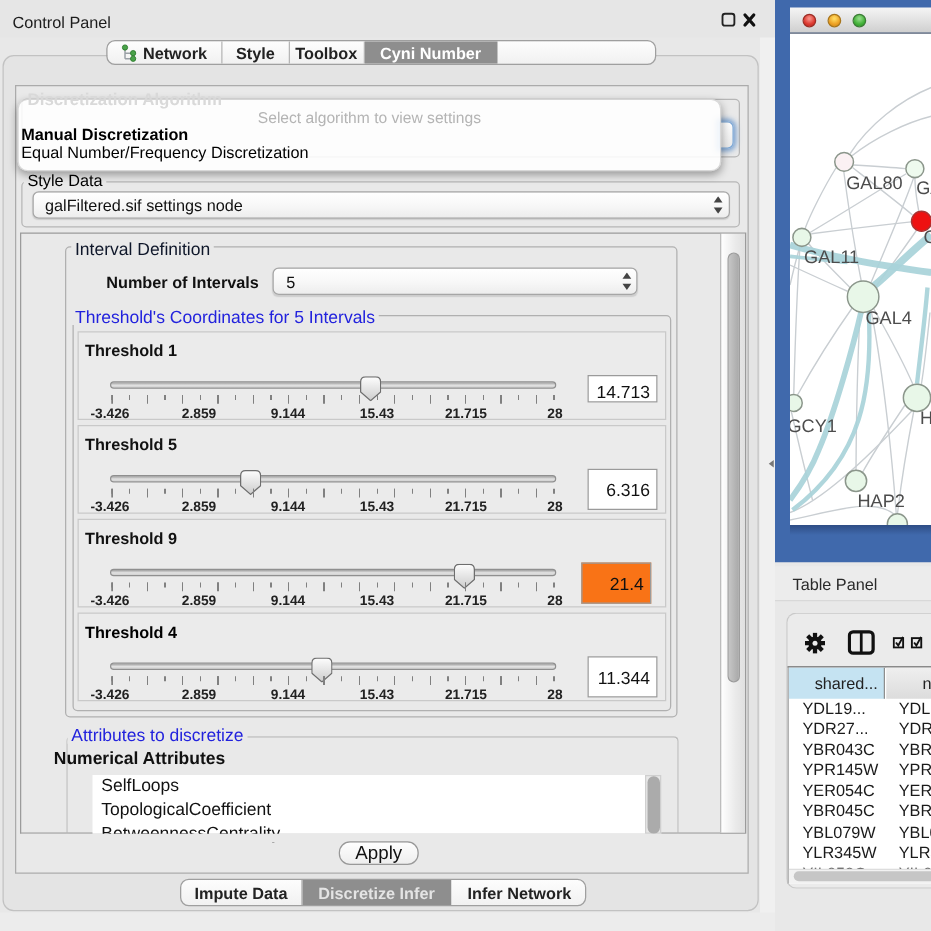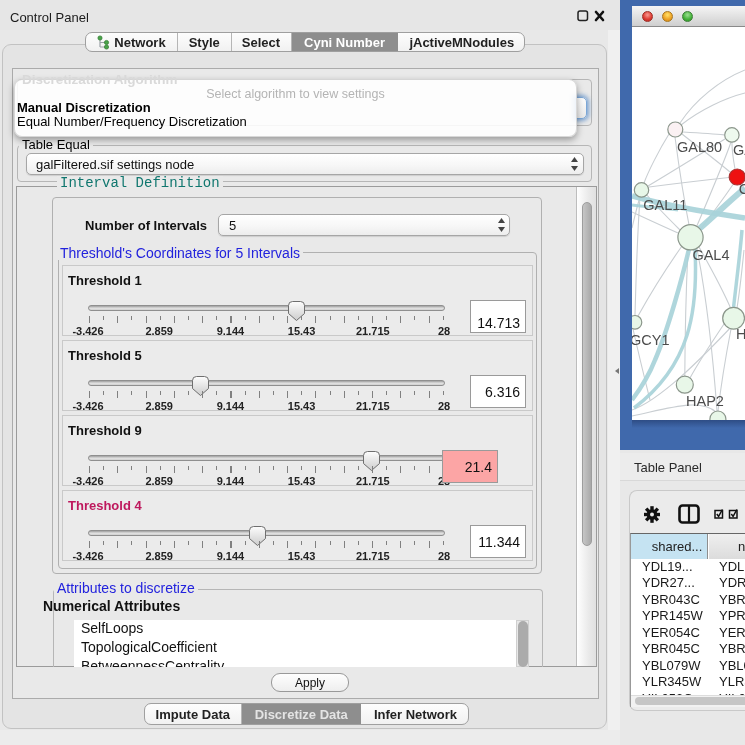--- a/index.html
+++ b/index.html
@@ -30,52 +30,51 @@
 <div class="abs" style="left:85px;top:32px;width:440px;height:20px;border-radius:7px;border:1px solid #9f9f9f;background:linear-gradient(#fdfdfd,#f1f1f1);overflow:hidden;font-weight:bold;">
  <div class="tseg" style="left:0;width:92px;border-right:1px solid #b5b5b5;">
    <svg width="13" height="15" viewBox="0 0 13 15" style="margin-right:4px;">
      <path d="M3,3 L3,12 M3,7.5 L9,7.5 M3,12 L9,12" stroke="#9aa0a6" stroke-width="1.2" fill="none"></path>
      <circle cx="3" cy="3" r="2.1" fill="#4aa34a" stroke="#2c7a2c" stroke-width="0.7"></circle>
      <circle cx="9.5" cy="7.5" r="2.1" fill="#4aa34a" stroke="#2c7a2c" stroke-width="0.7"></circle>
      <circle cx="9.5" cy="12" r="2.1" fill="#4aa34a" stroke="#2c7a2c" stroke-width="0.7"></circle>
    </svg>
    Network</div>
  <div class="tseg" style="left:92px;width:53.5px;border-right:1px solid #b5b5b5;">Style</div>
- <div class="tseg" style="left:145.5px;width:60px;border-right:1px solid #b5b5b5;">Select</div>
+ <div class="tseg" style="left:145.5px;width:60px;border-right:1px solid #b5b5b5;">Toolbox</div>
  <div class="tseg" style="left:205.5px;width:106px;background:#8e8e8e;color:#fff;">Cyni Number</div>
- <div class="tseg" style="left:311.5px;width:128.5px;">jActiveMNodules</div>
 </div>
 
 
 <div class="abs" style="left:12px;top:68px;width:587px;height:631px;background:#e9e9e9;border:1px solid #ababab;"></div>
 
 
 <div class="gbox" style="left:17px;top:79px;width:575px;height:47px;"></div>
 
 <div class="abs" style="left:575px;top:97px;width:12px;height:22px;border-radius:0 5px 5px 0;background:linear-gradient(#fdfdfd,#e9e9e9);border:1px solid #7ba7d7;box-shadow:0 0 4px 2px rgba(90,140,200,0.75);"></div>
 
 
 <div class="gbox" style="left:17px;top:145px;width:575px;height:37px;"></div>
-<div class="gtitle" style="left:19px;top:138px;font-size:13px;line-height:13px;">Table Equal</div>
+<div class="gtitle" style="left:19px;top:138px;font-size:13px;line-height:13px;">Style Data</div>
 <div class="combo" style="left:26px;top:153px;width:558px;height:22px;"></div>
 <div class="ctext" style="left:36px;top:157px;">galFiltered.sif settings node</div>
 <svg class="carr" style="left:570px;top:157px;" width="9" height="14" viewBox="0 0 9 14">
  <path d="M4.5,0 L8,5 L1,5 Z" fill="#444"></path>
     <path d="M4.5,14 L8,9 L1,9 Z" fill="#444"></path>
 </svg>
 
 
 <div class="abs" style="left:16px;top:186px;width:581px;height:481px;background:#e9e9e9;border:1px solid #9b9b9b;"></div>
 
 <div class="abs" style="left:576px;top:187px;width:20px;height:479px;background:linear-gradient(to right,#ffffff,#eaeaea 60%,#e0e0e0);border-left:1px solid #bdbdbd;"></div>
 <div class="abs" style="left:582px;top:202px;width:10px;height:344px;border-radius:5px;background:linear-gradient(to right,#c6c6c6,#a9a9a9);border:1px solid #9d9d9d;"></div>
 
 
 <div class="gbox" style="left:52px;top:197px;width:490px;height:377px;border-color:#b0b0b0;"></div>
-<div class="gtitle" style="left:57px;top:176px;color:#0f766e;font-family:Liberation Mono, monospace;">Interval Definition</div>
+<div class="gtitle" style="left:57px;top:192px;color:#0f172a;">Interval Definition</div>
 
 <div class="abs" style="left:85px;top:218px;font-size:13px;font-weight:bold;color:#111;">Number of Intervals</div>
 <div class="combo" style="left:218px;top:214px;width:292px;height:22px;"></div>
 <div class="ctext" style="left:229px;top:218px;">5</div>
 <svg class="carr" style="left:497px;top:218px;" width="9" height="14" viewBox="0 0 9 14">
  <path d="M4.5,0 L8,5 L1,5 Z" fill="#444"></path>
     <path d="M4.5,14 L8,9 L1,9 Z" fill="#444"></path>
 </svg>
 
 
@@ -90,26 +89,26 @@
 <div class="gtitle" style="left:54px;top:580.5px;color:#2222dd;">Attributes to discretize</div>
 <div class="abs" style="left:43px;top:598px;font-size:14px;font-weight:bold;color:#111;">Numerical Attributes</div>
 <div class="abs" style="left:74px;top:620px;width:442px;height:47px;background:#fff;"></div>
 <div class="abs" style="left:516px;top:620px;width:13px;height:47px;background:#e8e8e8;border:1px solid #cfcfcf;"></div>
 <div class="abs" style="left:518px;top:621px;width:10px;height:46px;border-radius:5px;background:#ababab;"></div>
 <div class="abs" style="left:81px;top:618.5px;font-size:14px;color:#111;line-height:19.4px;">SelfLoops<br>TopologicalCoefficient<br>BetweennessCentrality</div>
 
 <div class="abs" style="left:17px;top:667px;width:559px;height:7px;background:#e9e9e9;"></div>
 
 
-<div class="abs" style="left:271px;top:673px;width:78px;height:19px;border:1px solid #999;border-radius:9px;background:linear-gradient(#fefefe,#eee);display:flex;align-items:center;justify-content:center;font-size:12px;color:#111;">Apply</div>
+<div class="abs" style="left:271px;top:673px;width:64px;height:19px;border:1px solid #999;border-radius:9px;background:linear-gradient(#fefefe,#eee);display:flex;align-items:center;justify-content:center;font-size:15px;color:#111;">Apply</div>
 
 
 <div class="abs" style="left:144px;top:703px;width:325px;height:22px;border-radius:7px;border:1px solid #9f9f9f;background:linear-gradient(#fdfdfd,#f1f1f1);overflow:hidden;font-weight:bold;">
  <div class="tseg" style="left:0;width:96.5px;border-right:1px solid #b5b5b5;">Impute Data</div>
- <div class="tseg" style="left:96.5px;width:119.5px;background:#8e8e8e;color:#e4e4e4;">Discretize Data</div>
+ <div class="tseg" style="left:96.5px;width:119.5px;background:#8e8e8e;color:#e4e4e4;">Discretize Infer</div>
  <div class="tseg" style="left:216px;width:109px;">Infer Network</div>
 </div>
 
 <div class="abs" style="left:608px;top:30px;width:12px;height:715px;background:#f0f0f0;"></div>
 
 <div class="abs" style="left:615px;top:368px;width:0;height:0;border-top:3px solid transparent;border-bottom:3px solid transparent;border-right:4px solid #777;"></div>
 
 
 <div class="abs" style="left:14px;top:79px;width:563px;height:58px;background:rgba(255,255,255,0.88);border-radius:8px;border:1px solid rgba(180,180,180,0.5);box-shadow:0 3px 7px rgba(0,0,0,0.35);"></div>
 <div class="abs" style="left:22px;top:72px;font-size:13.5px;font-weight:bold;color:#d9d9d9;">Discretization Algorithm</div>
@@ -233,21 +232,21 @@
 <svg class="abs" style="left:287.5px;top:301px;" width="17" height="20" viewBox="0 0 17 20">
     <path d="M0.5,4.5 Q0.5,0.5 4.5,0.5 L12.5,0.5 Q16.5,0.5 16.5,4.5 L16.5,12.5 L8.5,19.5 L0.5,12.5 Z" fill="url(#thg)" stroke="#6e6e6e"></path>
   </svg>
 <div class="abs" style="left:89px;top:315.5px;width:357px;height:4.5px;background:repeating-linear-gradient(to right,#808080 0px,#808080 1px,transparent 1px,transparent 14.15px);"></div><div class="abs" style="left:89px;top:315.5px;width:357px;height:7px;background:repeating-linear-gradient(to right,#808080 0px,#808080 1px,transparent 1px,transparent 28.3px);"></div>
 <div class="abs" style="left:88.0px;top:324.5px;transform:translateX(-50%);font-size:11px;font-weight:bold;color:#222;">-3.426</div>
 <div class="abs" style="left:159.2px;top:324.5px;transform:translateX(-50%);font-size:11px;font-weight:bold;color:#222;">2.859</div>
 <div class="abs" style="left:230.4px;top:324.5px;transform:translateX(-50%);font-size:11px;font-weight:bold;color:#222;">9.144</div>
 <div class="abs" style="left:301.6px;top:324.5px;transform:translateX(-50%);font-size:11px;font-weight:bold;color:#222;">15.43</div>
 <div class="abs" style="left:372.8px;top:324.5px;transform:translateX(-50%);font-size:11px;font-weight:bold;color:#222;">21.715</div>
 <div class="abs" style="left:444.0px;top:324.5px;transform:translateX(-50%);font-size:11px;font-weight:bold;color:#222;">28</div>
-<div class="abs" style="left:470px;top:300px;width:56px;height:33px;background:#fff;border:1px solid #9a9a9a;font-size:14px;color:#111;text-align:right;padding:14px 5px 0 0;">14.713</div>
+<div class="abs" style="left:470px;top:300px;width:56px;height:22px;background:#fff;border:1px solid #9a9a9a;font-size:14px;color:#111;text-align:right;padding:4px 5px 0 0;">14.713</div>
 <div class="abs" style="left:62px;top:340px;width:471px;height:71px;background:#ebebeb;border:1px solid #c9c9c9;"></div>
 <div class="abs" style="left:68px;top:347.5px;font-size:13px;font-weight:bold;color:#111;">Threshold 5</div>
 <div class="abs" style="left:88px;top:379.5px;width:357px;height:6px;border-radius:3px;background:linear-gradient(#9e9e9e,#e2e2e2 55%,#d0d0d0);border:1px solid #8f8f8f;"></div>
 <svg class="abs" style="left:191.5px;top:376px;" width="17" height="20" viewBox="0 0 17 20">
     <path d="M0.5,4.5 Q0.5,0.5 4.5,0.5 L12.5,0.5 Q16.5,0.5 16.5,4.5 L16.5,12.5 L8.5,19.5 L0.5,12.5 Z" fill="url(#thg)" stroke="#6e6e6e"></path>
   </svg>
 <div class="abs" style="left:89px;top:390.5px;width:357px;height:4.5px;background:repeating-linear-gradient(to right,#808080 0px,#808080 1px,transparent 1px,transparent 14.15px);"></div><div class="abs" style="left:89px;top:390.5px;width:357px;height:7px;background:repeating-linear-gradient(to right,#808080 0px,#808080 1px,transparent 1px,transparent 28.3px);"></div>
 <div class="abs" style="left:88.0px;top:399.5px;transform:translateX(-50%);font-size:11px;font-weight:bold;color:#222;">-3.426</div>
 <div class="abs" style="left:159.2px;top:399.5px;transform:translateX(-50%);font-size:11px;font-weight:bold;color:#222;">2.859</div>
 <div class="abs" style="left:230.4px;top:399.5px;transform:translateX(-50%);font-size:11px;font-weight:bold;color:#222;">9.144</div>
@@ -261,23 +260,23 @@
 <svg class="abs" style="left:362.5px;top:451px;" width="17" height="20" viewBox="0 0 17 20">
     <path d="M0.5,4.5 Q0.5,0.5 4.5,0.5 L12.5,0.5 Q16.5,0.5 16.5,4.5 L16.5,12.5 L8.5,19.5 L0.5,12.5 Z" fill="url(#thg)" stroke="#6e6e6e"></path>
   </svg>
 <div class="abs" style="left:89px;top:465.5px;width:357px;height:4.5px;background:repeating-linear-gradient(to right,#808080 0px,#808080 1px,transparent 1px,transparent 14.15px);"></div><div class="abs" style="left:89px;top:465.5px;width:357px;height:7px;background:repeating-linear-gradient(to right,#808080 0px,#808080 1px,transparent 1px,transparent 28.3px);"></div>
 <div class="abs" style="left:88.0px;top:474.5px;transform:translateX(-50%);font-size:11px;font-weight:bold;color:#222;">-3.426</div>
 <div class="abs" style="left:159.2px;top:474.5px;transform:translateX(-50%);font-size:11px;font-weight:bold;color:#222;">2.859</div>
 <div class="abs" style="left:230.4px;top:474.5px;transform:translateX(-50%);font-size:11px;font-weight:bold;color:#222;">9.144</div>
 <div class="abs" style="left:301.6px;top:474.5px;transform:translateX(-50%);font-size:11px;font-weight:bold;color:#222;">15.43</div>
 <div class="abs" style="left:372.8px;top:474.5px;transform:translateX(-50%);font-size:11px;font-weight:bold;color:#222;">21.715</div>
 <div class="abs" style="left:444.0px;top:474.5px;transform:translateX(-50%);font-size:11px;font-weight:bold;color:#222;">28</div>
-<div class="abs" style="left:442px;top:450px;width:56px;height:33px;background:#fca5a5;border:1px solid #9a9a9a;font-size:14px;color:#111;text-align:right;padding:8px 5px 0 0;">21.4</div>
+<div class="abs" style="left:465px;top:450px;width:56px;height:33px;background:#f97316;border:1px solid #9a9a9a;font-size:14px;color:#111;text-align:right;padding:8px 5px 0 0;">21.4</div>
 <div class="abs" style="left:62px;top:490px;width:471px;height:71px;background:#ebebeb;border:1px solid #c9c9c9;"></div>
-<div class="abs" style="left:68px;top:497.5px;font-size:13px;font-weight:bold;color:#be185d;">Threshold 4</div>
+<div class="abs" style="left:68px;top:497.5px;font-size:13px;font-weight:bold;color:#000000;">Threshold 4</div>
 <div class="abs" style="left:88px;top:529.5px;width:357px;height:6px;border-radius:3px;background:linear-gradient(#9e9e9e,#e2e2e2 55%,#d0d0d0);border:1px solid #8f8f8f;"></div>
 <svg class="abs" style="left:249.0px;top:526px;" width="17" height="20" viewBox="0 0 17 20">
     <path d="M0.5,4.5 Q0.5,0.5 4.5,0.5 L12.5,0.5 Q16.5,0.5 16.5,4.5 L16.5,12.5 L8.5,19.5 L0.5,12.5 Z" fill="url(#thg)" stroke="#6e6e6e"></path>
   </svg>
 <div class="abs" style="left:89px;top:540.5px;width:357px;height:4.5px;background:repeating-linear-gradient(to right,#808080 0px,#808080 1px,transparent 1px,transparent 14.15px);"></div><div class="abs" style="left:89px;top:540.5px;width:357px;height:7px;background:repeating-linear-gradient(to right,#808080 0px,#808080 1px,transparent 1px,transparent 28.3px);"></div>
 <div class="abs" style="left:88.0px;top:549.5px;transform:translateX(-50%);font-size:11px;font-weight:bold;color:#222;">-3.426</div>
 <div class="abs" style="left:159.2px;top:549.5px;transform:translateX(-50%);font-size:11px;font-weight:bold;color:#222;">2.859</div>
 <div class="abs" style="left:230.4px;top:549.5px;transform:translateX(-50%);font-size:11px;font-weight:bold;color:#222;">9.144</div>
 <div class="abs" style="left:301.6px;top:549.5px;transform:translateX(-50%);font-size:11px;font-weight:bold;color:#222;">15.43</div>
 <div class="abs" style="left:372.8px;top:549.5px;transform:translateX(-50%);font-size:11px;font-weight:bold;color:#222;">21.715</div>

